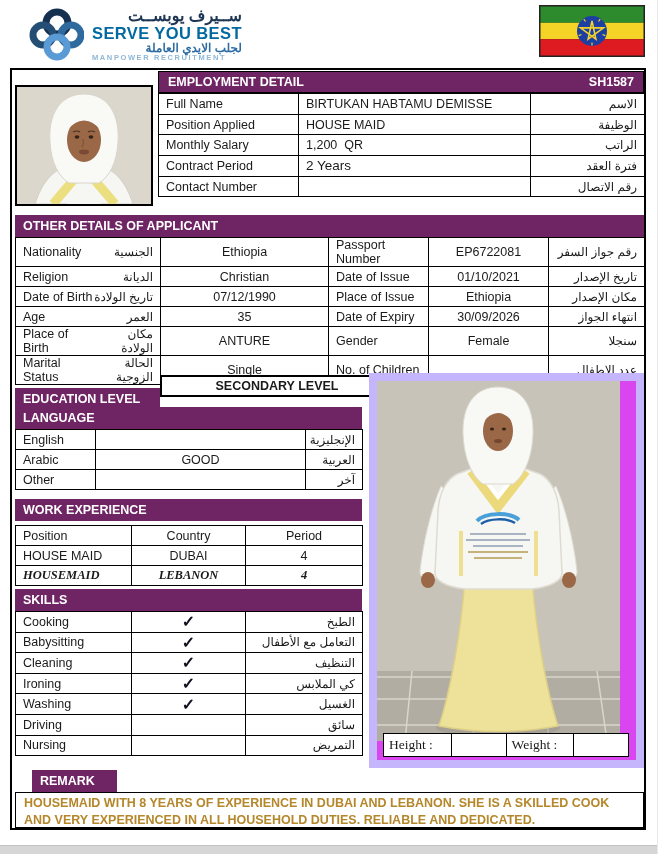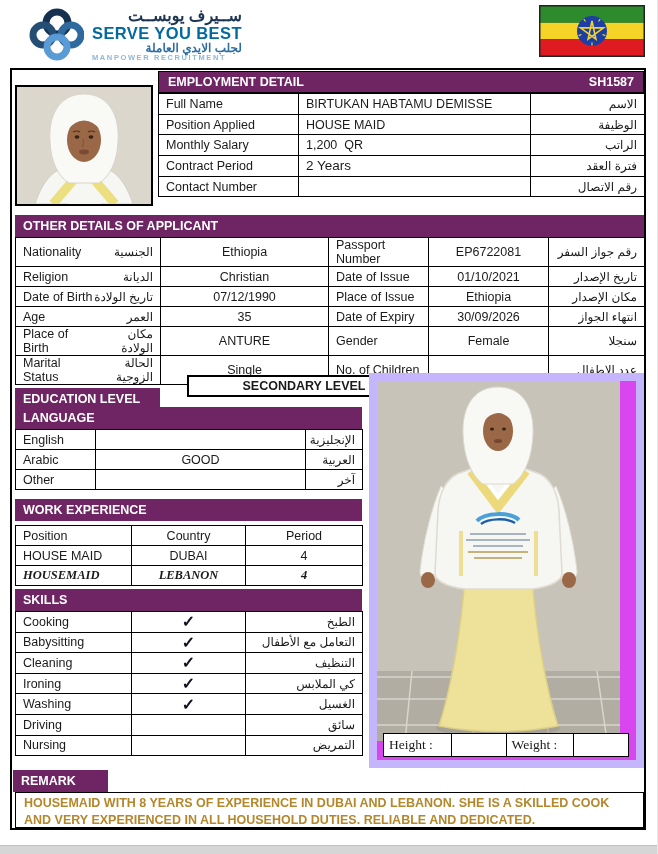--- a/index.html
+++ b/index.html
@@ -45,21 +45,21 @@
   .other-table  { position:absolute; left:3px; top:167px; width:629px; }
   .other-table td { height:20.1px; }
   .lbl-split { display:flex; justify-content:space-between; align-items:center; }
   .val-c { text-align:center; }
   .ar-r  { text-align:right; }
 
   
   .edu-header { left:3px; top:305px; width:145px;margin-top:13px; }
   .edu-value  { position:absolute; left:148px; top:305px; width:234px; height:22px;
                 border:2px solid #000; background:#fff; text-align:center; font-weight:bold;
-                font-size:12.5px; line-height:19px;margin-left:27px; }
+                font-size:12.5px; line-height:19px; }
 
   
   .lang-header  { left:3px; top:337px; width:347px; }
   .lang-table   { position:absolute; left:3px; top:359px; width:347px; }
   .lang-table td { height:20.1px; }
   .work-header  { left:3px; top:429px; width:347px; }
   .work-table   { position:absolute; left:3px; top:455px; width:347px; }
   .work-table td { height:20.1px; text-align:center; }
   .work-table td.pos { text-align:left; }
   .work-row-serif td { font-family:"Liberation Serif", serif; font-style:italic; font-weight:bold; }
@@ -73,21 +73,21 @@
                  border:8px solid #c4b5fd; background:#d946ef; }
   .hw-row { position:absolute; left:6px; bottom:3px; display:flex; }
   .hw-cell { border:1.5px solid #000; height:24px; font-family:"Liberation Serif", serif;
              font-size:13.5px; line-height:21px; padding:0 5px; background:#fff; }
   .hw-label { width:68px; border-right:none; }
   .hw-value { width:56px; }
   .hw-label2 { width:67px; border-right:none; margin-left:-1.5px; }
   .hw-value2 { width:56px; }
 
   
-  .remark-header { left:1px; top:700px; width:95px; }
+  .remark-header { left:20px; top:700px; width:85px; }
   .remark-box { position:absolute; left:3px; top:722px; width:629px; height:36px;
                 border:1.5px solid #000; padding:2px 8px; }
   .remark-text { color:#b5872b; font-weight:bold; font-size:12.5px; line-height:1.32; }
 
   .bottom-strip { position:absolute; left:0; bottom:0; width:658px; height:9px;
                   background:#d6d6d6; border-top:1px solid #c2c2c2; }
 </style>
 </head>
 <body>
 

